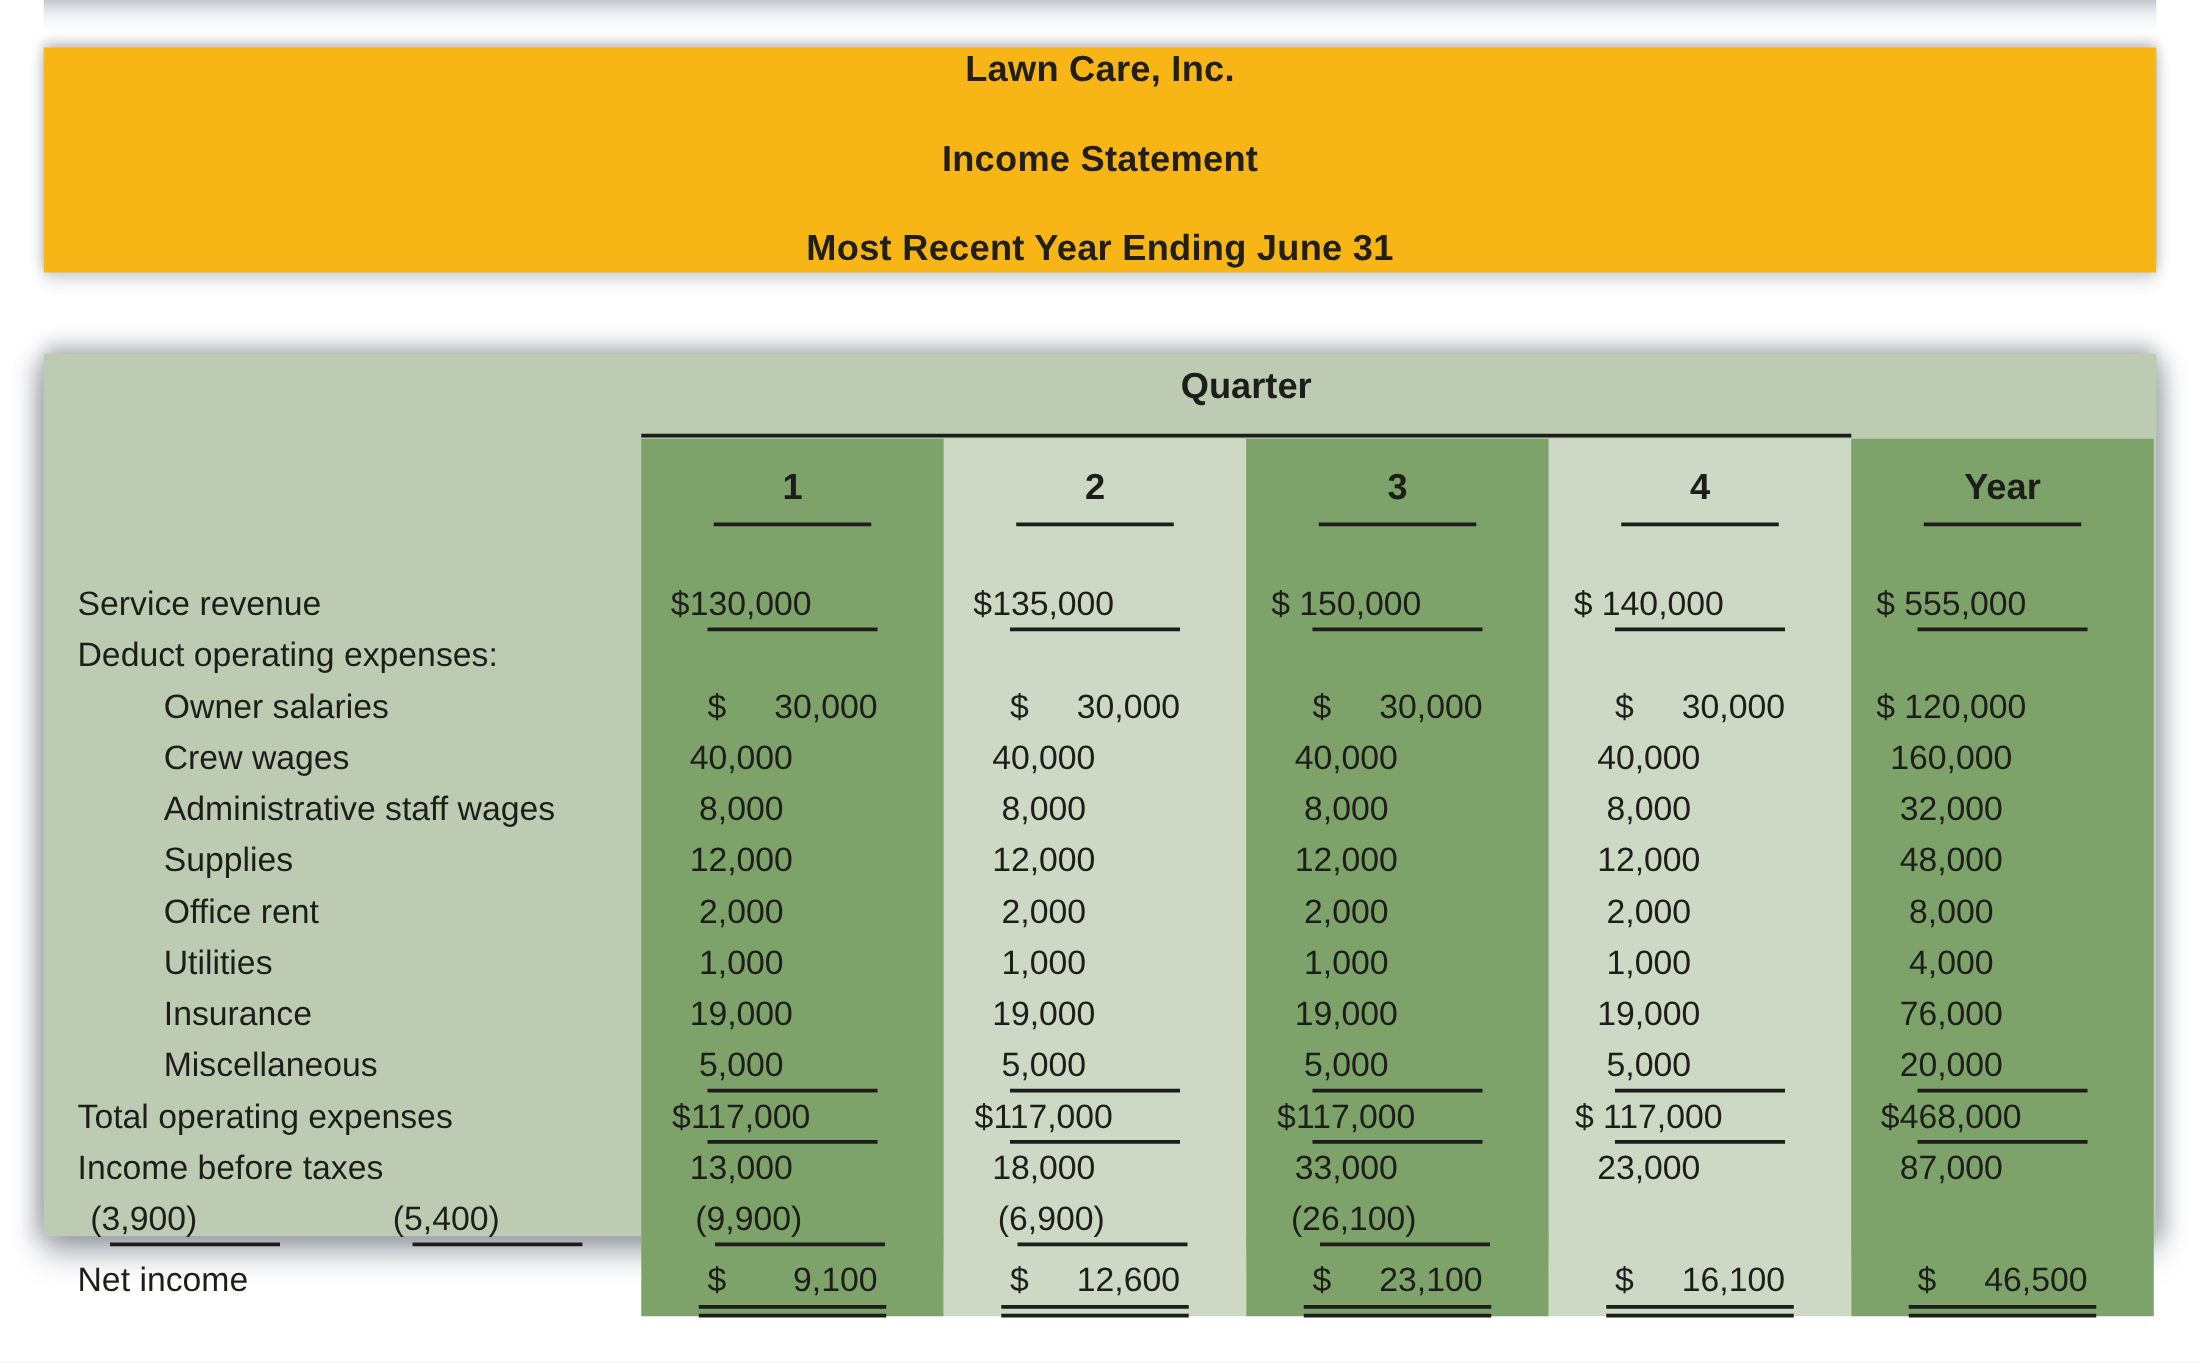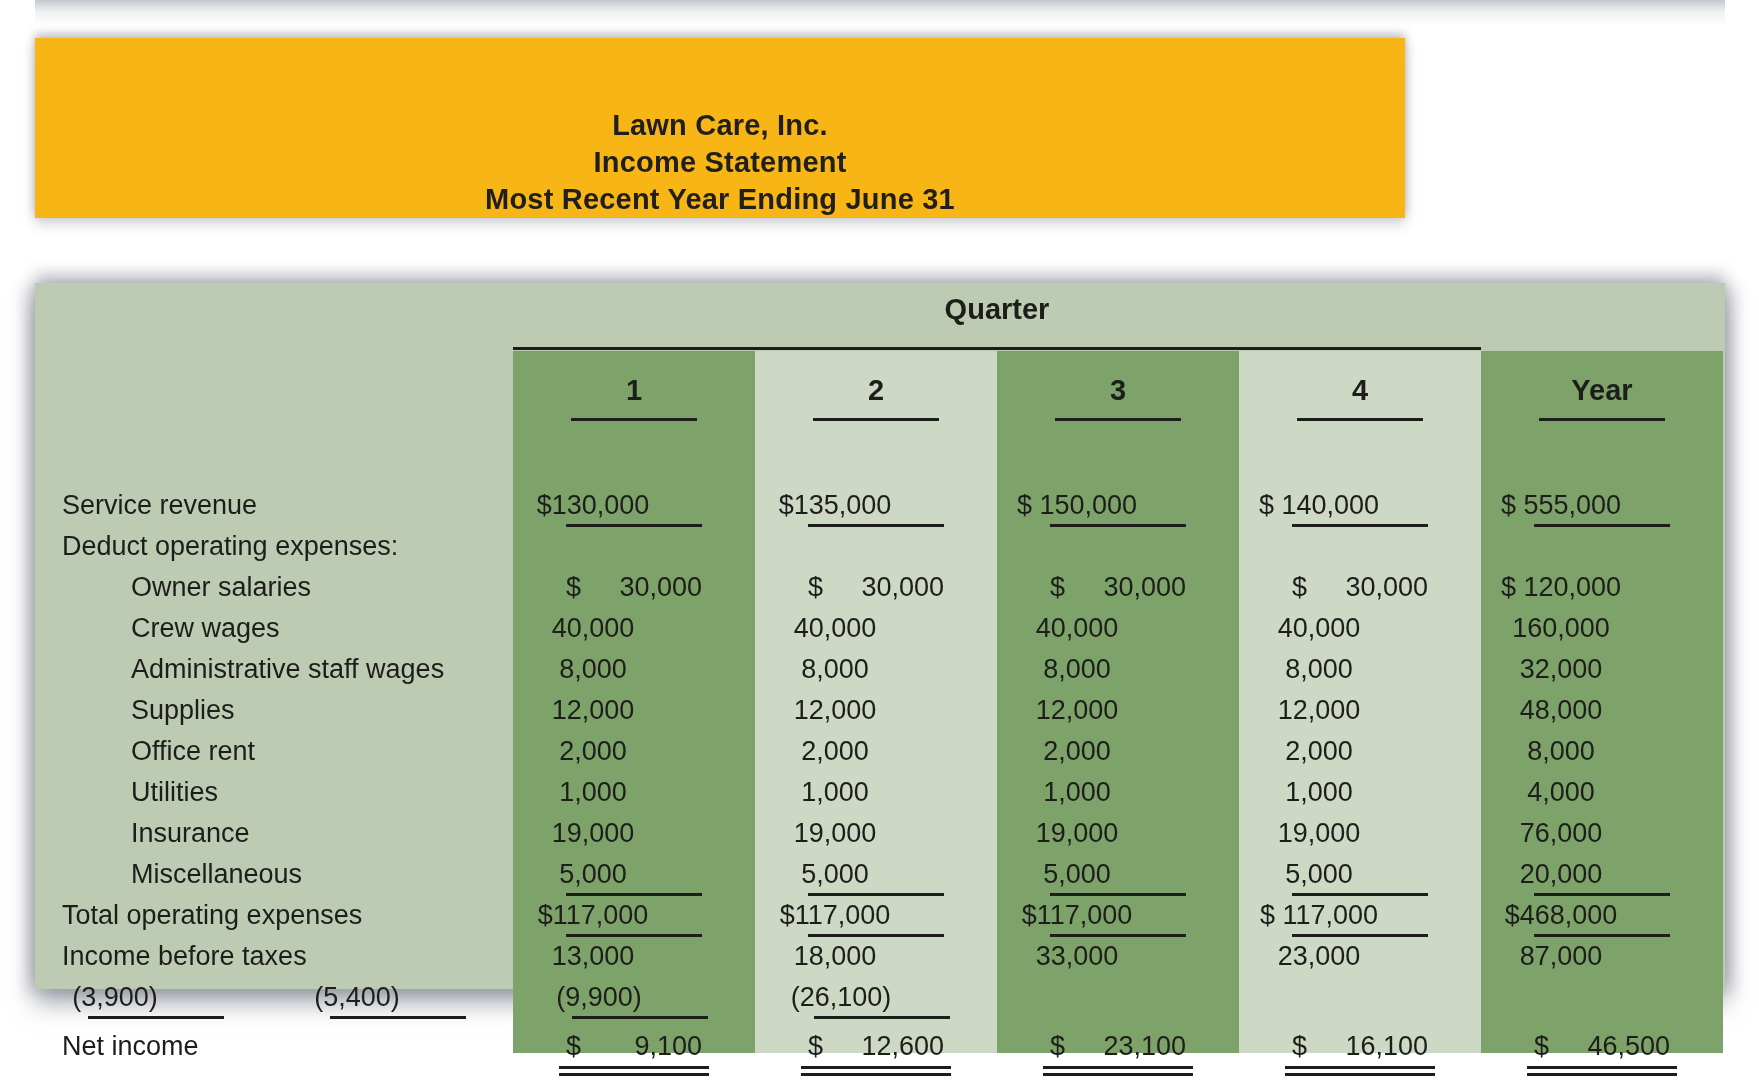--- a/index.html
+++ b/index.html
@@ -19,23 +19,23 @@
     font-family:"Liberation Sans", sans-serif;
     color:var(--ink);
   }
   
   .top-shadow{
     position:absolute;left:35px;top:0;width:1690px;height:26px;
     background:linear-gradient(to bottom, rgba(176,181,190,0.75), rgba(216,219,224,0.4) 45%, rgba(255,255,255,0));
   }
   
   .banner{
-    position:absolute;left:35px;top:38px;width:1370px;height:180px;
+    position:absolute;left:35px;top:38px;width:1690px;height:180px;
     background:var(--yellow);
-    display:flex;flex-direction:column;justify-content:flex-end;align-items:center;
+    display:flex;flex-direction:column;justify-content:space-between;align-items:center;
     box-shadow:0 -4px 9px rgba(110,116,128,.45), 0 6px 12px rgba(110,116,128,.30);
   }
   .banner div{
     font-size:29px;font-weight:bold;line-height:37px;color:#201F1D;
     letter-spacing:0.2px;
   }
   
   .sheet{
     position:absolute;left:35px;top:283px;width:1690px;height:706px;
     background:var(--sage);
@@ -60,21 +60,21 @@
   .col-head{
     position:absolute;top:68px;width:242px;text-align:center;
   }
   .col-head .digit{
     display:block;padding-top:24px;font-size:29px;font-weight:bold;line-height:30px;
   }
   .col-head .hd-rule{
     width:126px;height:3px;background:var(--ink);margin:13px auto 0 auto;
   }
   
-  .tbody{position:absolute;left:0;top:202px;width:1690px;}
+  .tbody{position:absolute;left:0;top:180px;width:1690px;}
   .row{display:flex;height:41px;align-items:center;}
   .row.gap-before{margin-top:8px;}
   .row-label{
     width:478px;flex:0 0 478px;padding-left:27px;
     font-size:27px;white-space:nowrap;
   }
   .row-label.indent{padding-left:96px;}
   .cell{
     width:242px;flex:0 0 242px;position:relative;height:41px;
     display:flex;align-items:center;font-size:27px;
@@ -381,20 +381,24 @@
           </div>
           <div class="cell">
             <div class="plain">(5,400)</div>
             <div class="rule-single"></div>
           </div>
           <div class="cell">
             <div class="plain">(9,900)</div>
             <div class="rule-single"></div>
           </div>
           <div class="cell">
+            <div class="plain">(6,900)</div>
+            <div class="rule-single"></div>
+          </div>
+          <div class="cell">
             <div class="plain">(26,100)</div>
             <div class="rule-single"></div>
           </div>
         </div>
         <div class="row gap-before">
           <div class="row-label">Net income</div>
           <div class="cell">
             <div class="spread">
               <span>$</span>
               <span>9,100</span>

